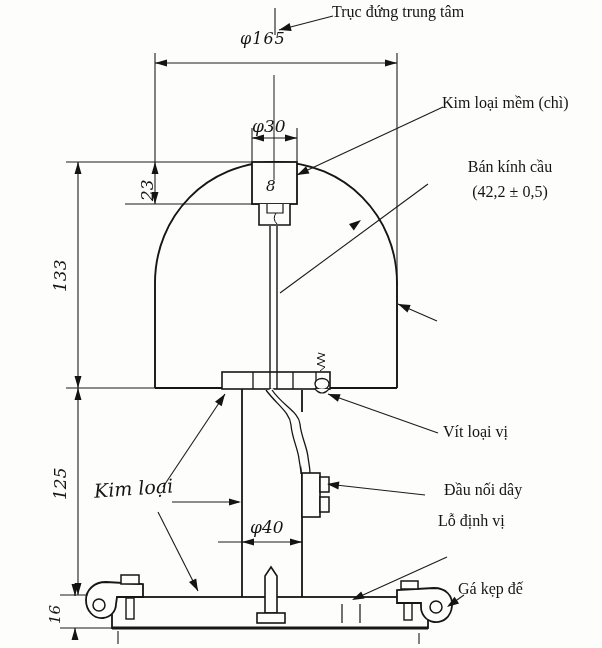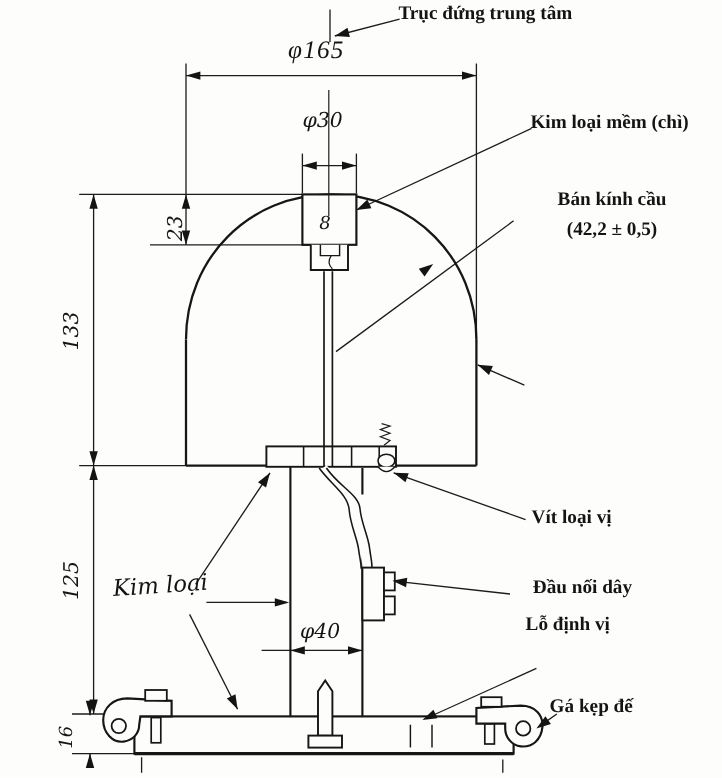--- a/index.html
+++ b/index.html
@@ -1,23 +1,23 @@
 <!DOCTYPE html>
 <html><head>
 <meta charset="utf-8">
 <style>
   html,body{margin:0;padding:0;background:#ffffff;}
   #page{position:relative;width:602px;height:648px;background:#fdfdfb;overflow:hidden;
         font-family:"Liberation Serif",serif;color:#141414;}
   #drawing{position:absolute;left:0;top:0;}
-  .lbl{position:absolute;font-size:16px;line-height:1.15;white-space:nowrap;color:#141414;font-weight:bold;}
+  .lbl{position:absolute;font-size:16px;line-height:1.15;white-space:nowrap;color:#141414;}
   .dim{position:absolute;font-family:"DejaVu Serif",serif;font-style:italic;font-size:17px;
        white-space:nowrap;color:#141414;}
   .rot{transform:rotate(-90deg);transform-origin:0 0;}
-  .big{font-size:21px;letter-spacing:1px;font-family:Liberation Serif, serif;}
+  .big{font-size:16px;letter-spacing:1px;}
   .hand{font-size:19px;transform:rotate(-4deg);}
   .ctr{text-align:center;}
 </style>
 </head>
 <body>
 
 <div id="page">
 
   <svg id="drawing" width="602" height="648" viewBox="0 0 602 648">
 
@@ -152,21 +152,21 @@
   <div class="lbl" style="left:442px;top:94px">Kim loại mềm (chì)</div>
   <div class="lbl ctr" style="left:450px;top:158px;width:120px">Bán kính cầu</div>
   <div class="lbl ctr" style="left:450px;top:183px;width:120px">(42,2 ± 0,5)</div>
   <div class="lbl" style="left:443px;top:423px">Vít loại vị</div>
   <div class="lbl" style="left:444px;top:481px">Đầu nối dây</div>
   <div class="lbl" style="left:438px;top:512px">Lỗ định vị</div>
   <div class="lbl" style="left:458px;top:580px">Gá kẹp đế</div>
   <div class="dim hand" style="left:94px;top:477px">Kim loại</div>
 
   <div class="dim big" style="left:240px;top:29px">φ165</div>
-  <div class="dim" style="left:252px;top:91px">φ30</div>
+  <div class="dim" style="left:252px;top:116px">φ30</div>
   <div class="dim" style="left:250px;top:517px">φ40</div>
   <div class="dim" style="left:266px;top:177px;font-size:15px">8</div>
 
   <div class="dim rot" style="left:137px;top:201px">23</div>
   <div class="dim rot" style="left:50px;top:292px">133</div>
   <div class="dim rot" style="left:50px;top:500px">125</div>
   <div class="dim rot" style="left:46px;top:624px;font-size:15px">16</div>
 
 </div>
 

